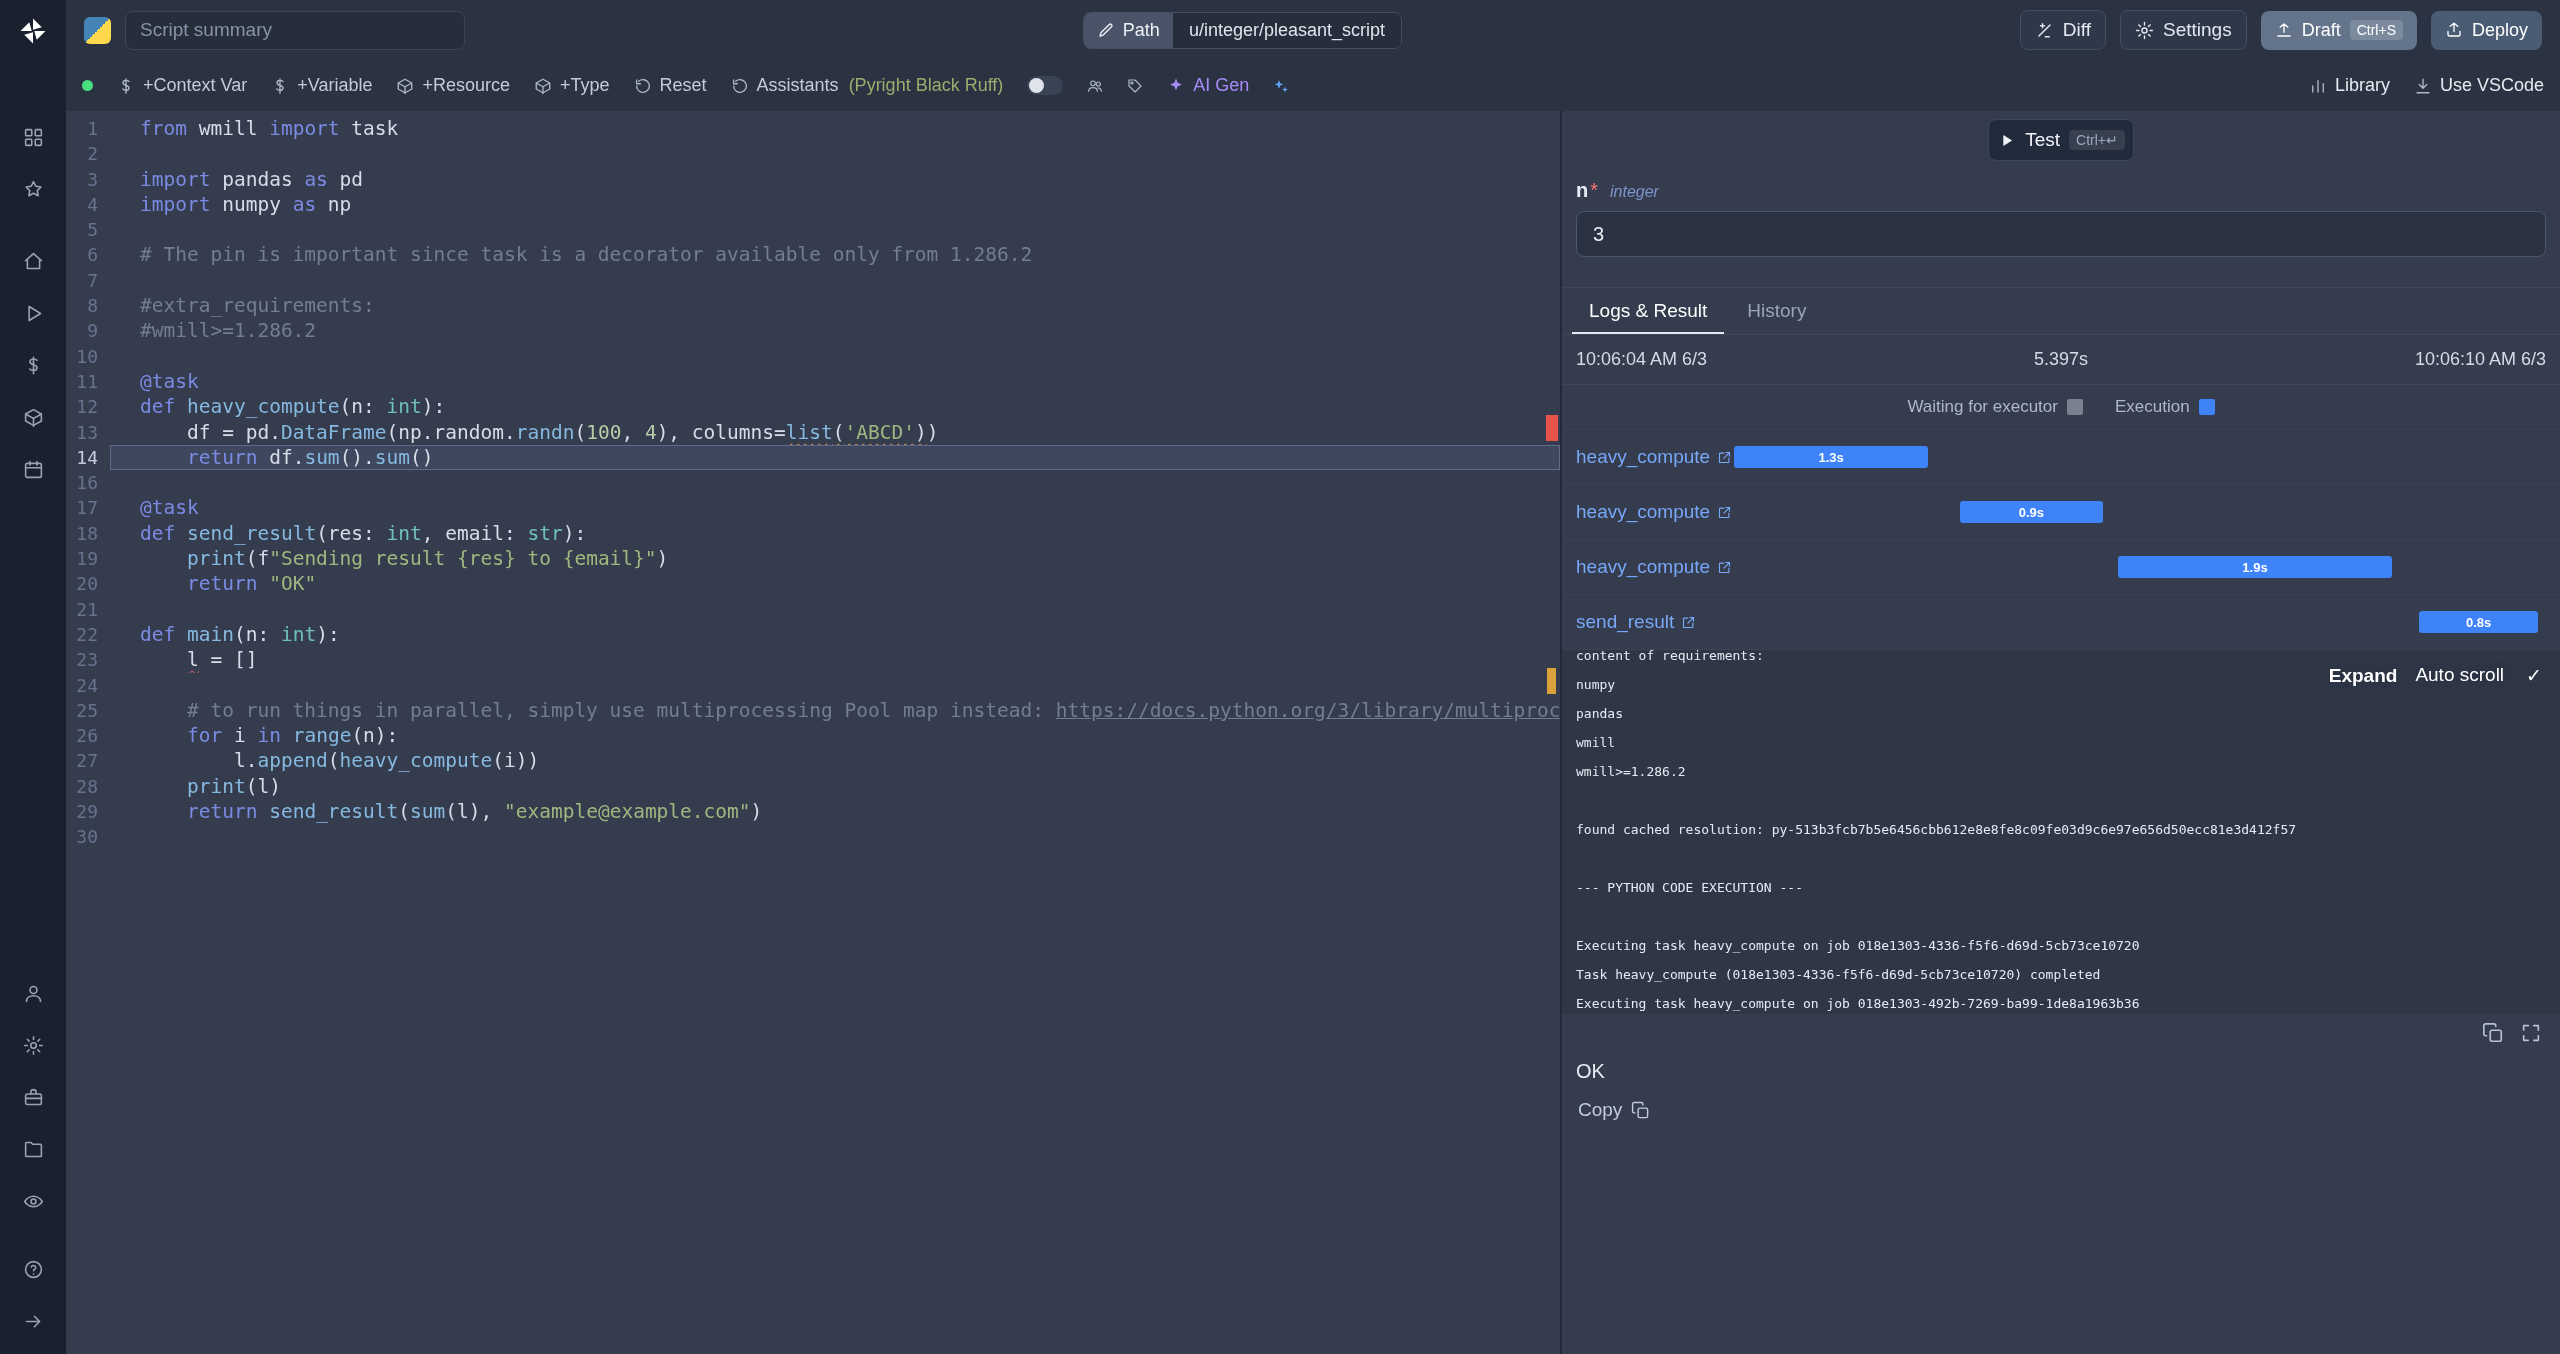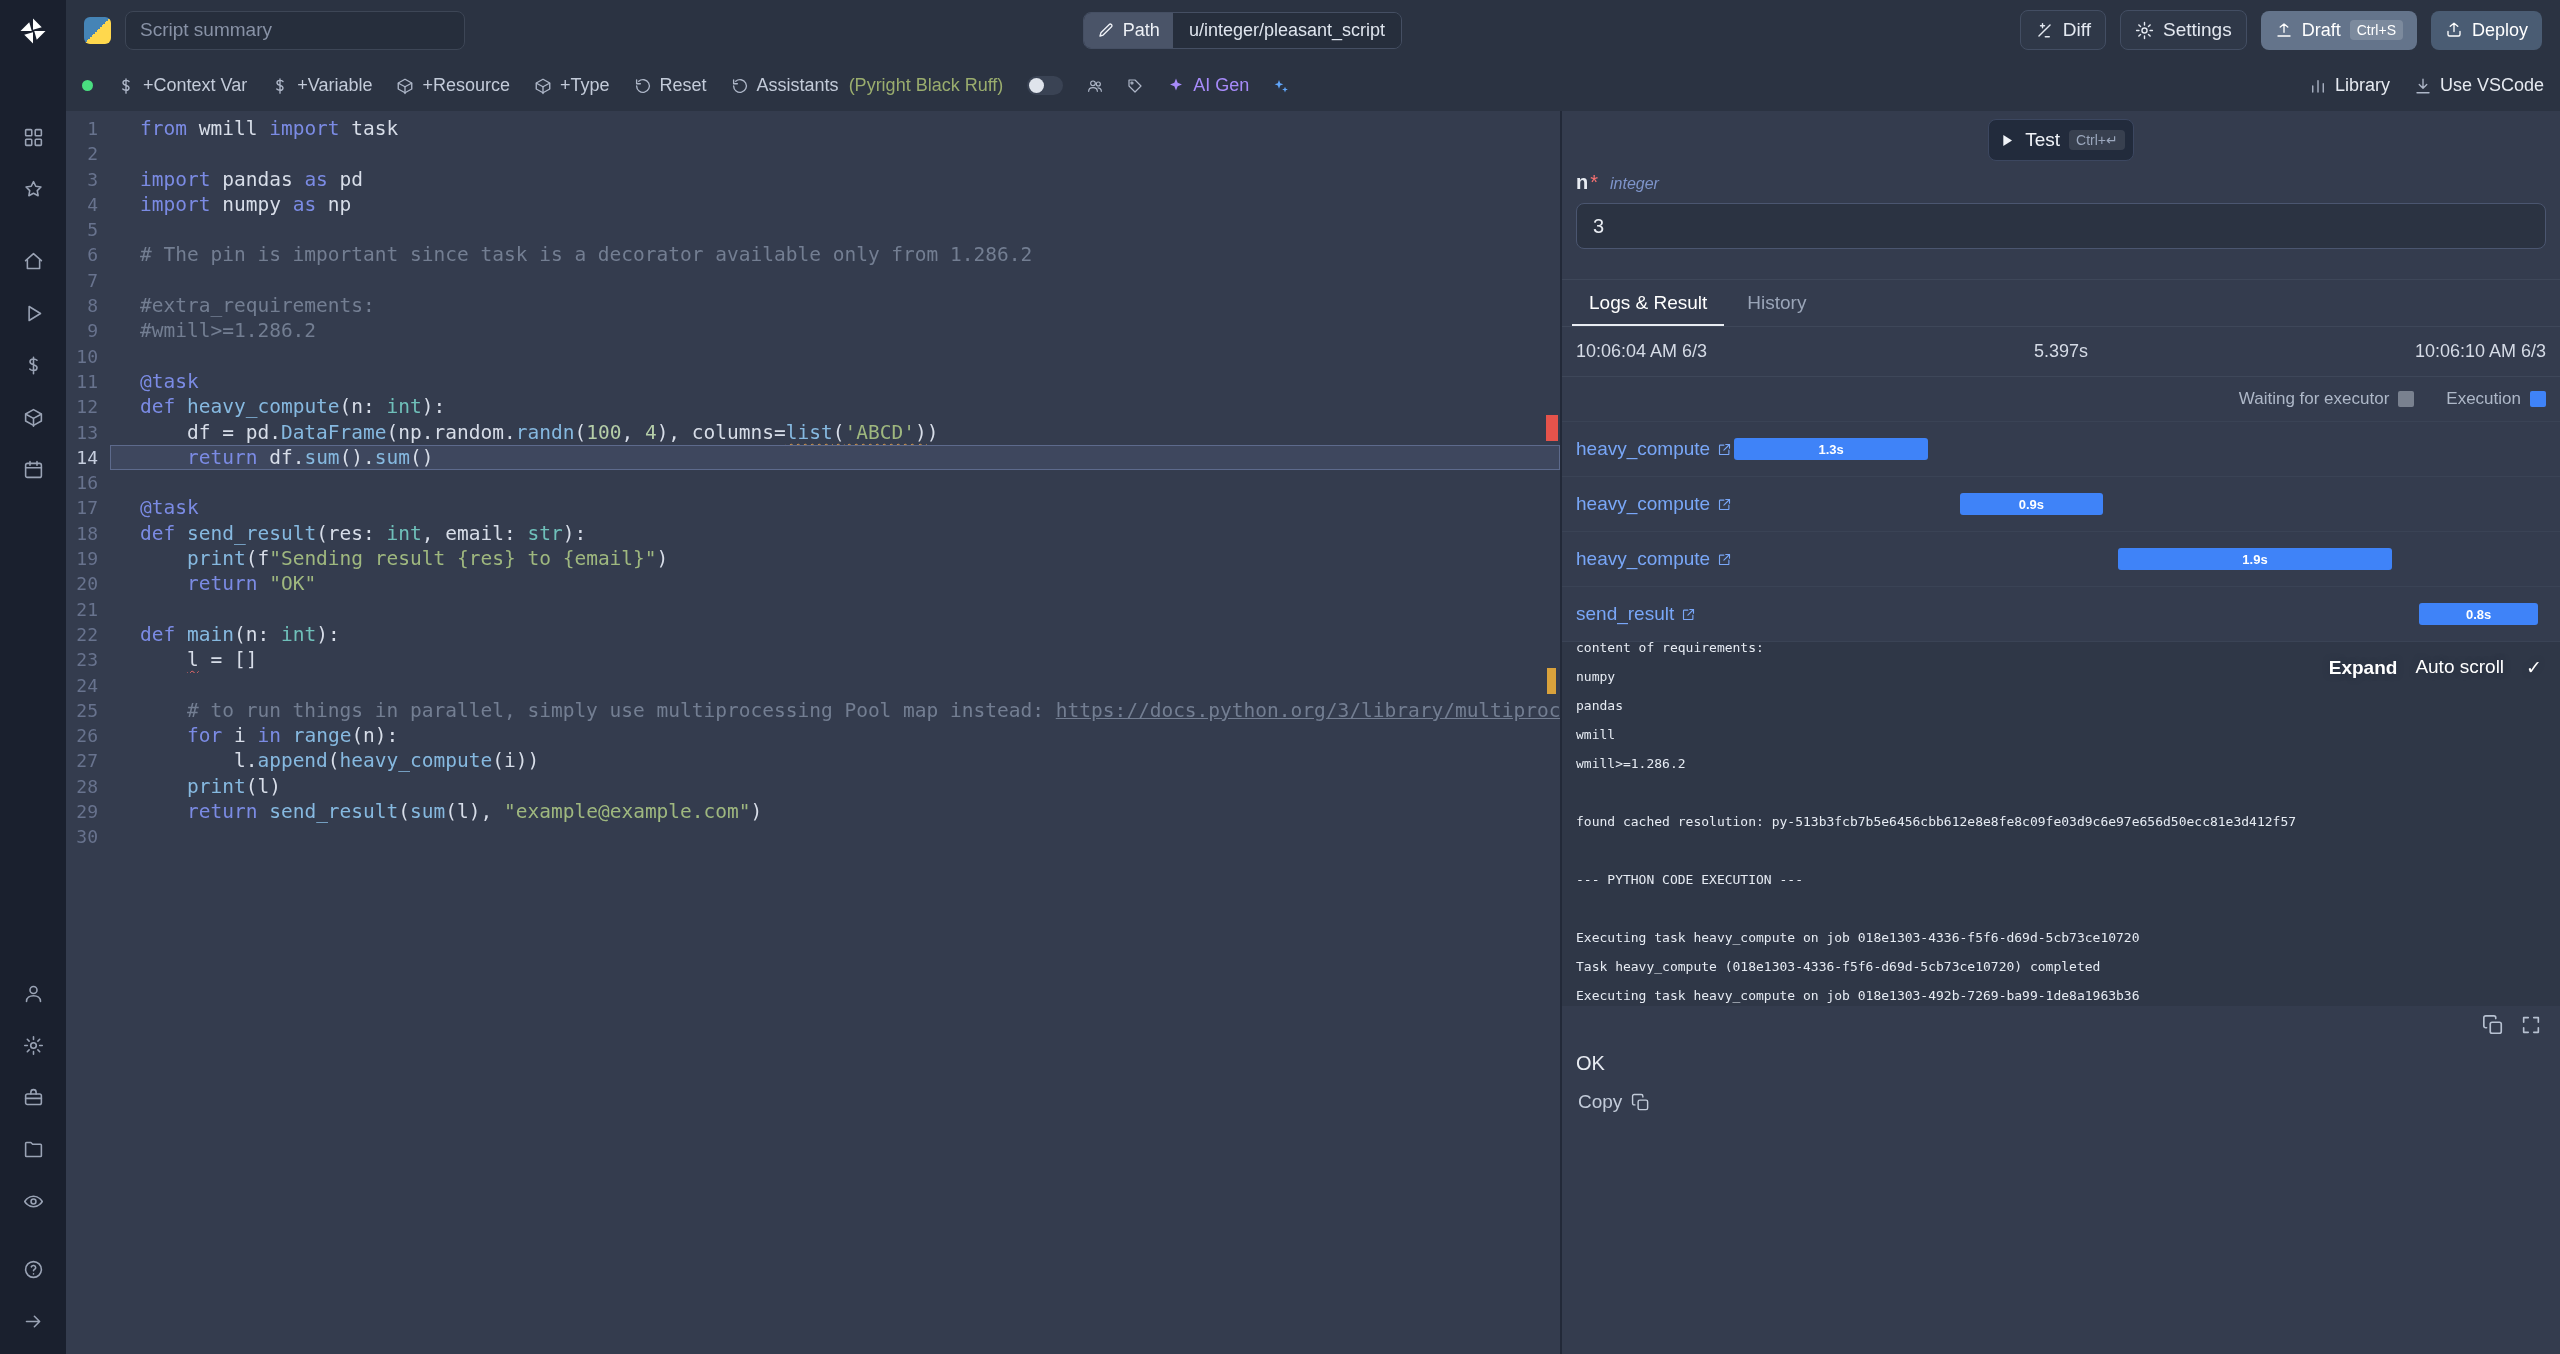--- a/index.html
+++ b/index.html
@@ -66,35 +66,35 @@
   .tk-n{color:#b5cea8}.tk-t{color:#6fc0ba}.tk-f{color:#86b9e0}.tk-d{color:#7b8be4}
   .tk-u{text-decoration:underline}
   .tk-w{text-decoration:underline wavy #d89a4e 1px;text-underline-offset:4px}
   .tk-e{text-decoration:underline wavy #ef6a6a 1px;text-underline-offset:4px}
   .ruler-mark{position:absolute}
   .ruler-red{right:2px;top:304px;width:12px;height:26px;background:#e5534b}
   .ruler-yellow{right:4px;top:557px;width:9px;height:26px;background:#d9a23c}
   
   .panel{flex:1;background:#343c4e;border-left:2px solid #222938;display:flex;
     flex-direction:column;min-width:0;overflow:hidden}
-  .test-btn{margin:8px auto 8px;background:#222b3c;border:1px solid #3c4760;border-radius:8px;
+  .test-btn{margin:8px auto 16px;background:#222b3c;border:1px solid #3c4760;border-radius:8px;
     padding:9px 8px;font-size:19px;color:#f0f3f8}
   .test-btn kbd{background:rgba(255,255,255,.1);color:#9aa6bc}
   .arg-label{margin:2px 14px 9px;display:flex;align-items:baseline}
   .arg-name{font-size:20px;font-weight:700}
   .req{color:#f87171;margin-left:2px;font-size:20px}
   .arg-type{font-style:italic;color:#7e94ca;font-size:16px;margin-left:12px}
   .arg-input{height:46px;background:#2b3342;border:1px solid #4b5670;border-radius:8px;
     color:#e8ecf2;font-size:20px;padding:0 16px;margin:0 14px;outline:none}
   .tabs{display:flex;gap:6px;border-top:1px solid #3e4759;margin-top:30px;padding:0 10px}
   .tab{padding:12px 17px 10px;font-size:19px;color:#9aa5b8;cursor:pointer;border-bottom:2px solid transparent}
   .tab.active{color:#fff;border-bottom-color:#e8ecf2}
   .times{display:flex;justify-content:space-between;align-items:center;padding:14px 14px;
     border-top:1px solid #3e4759;border-bottom:1px solid #3e4759;font-size:18px;color:#d5dbe6}
-  .legend{display:flex;justify-content:flex-end;gap:32px;padding:12px 14px;color:#aeb8c8;font-size:17px}
+  .legend{display:flex;justify-content:center;gap:32px;padding:12px 14px;color:#aeb8c8;font-size:17px}
   .leg{display:inline-flex;align-items:center;gap:9px}
   .sq{width:16px;height:16px;border-radius:2px;display:inline-block}
   .sq-gray{background:#79818f}
   .sq-blue{background:#3f83f8}
   .tasks{border-top:1px solid #3a4355}
   .task-row{position:relative;height:55px;border-bottom:1px solid #3a4355;display:flex;
     align-items:center;padding:0 14px}
   .task-name{color:#79a7f8;font-size:19px;display:inline-flex;align-items:center;gap:7px;cursor:pointer;z-index:1}
   .ext{font-size:15px;color:#79a7f8}
   .bar-area{position:absolute;left:14px;right:14px;top:0;bottom:0}

